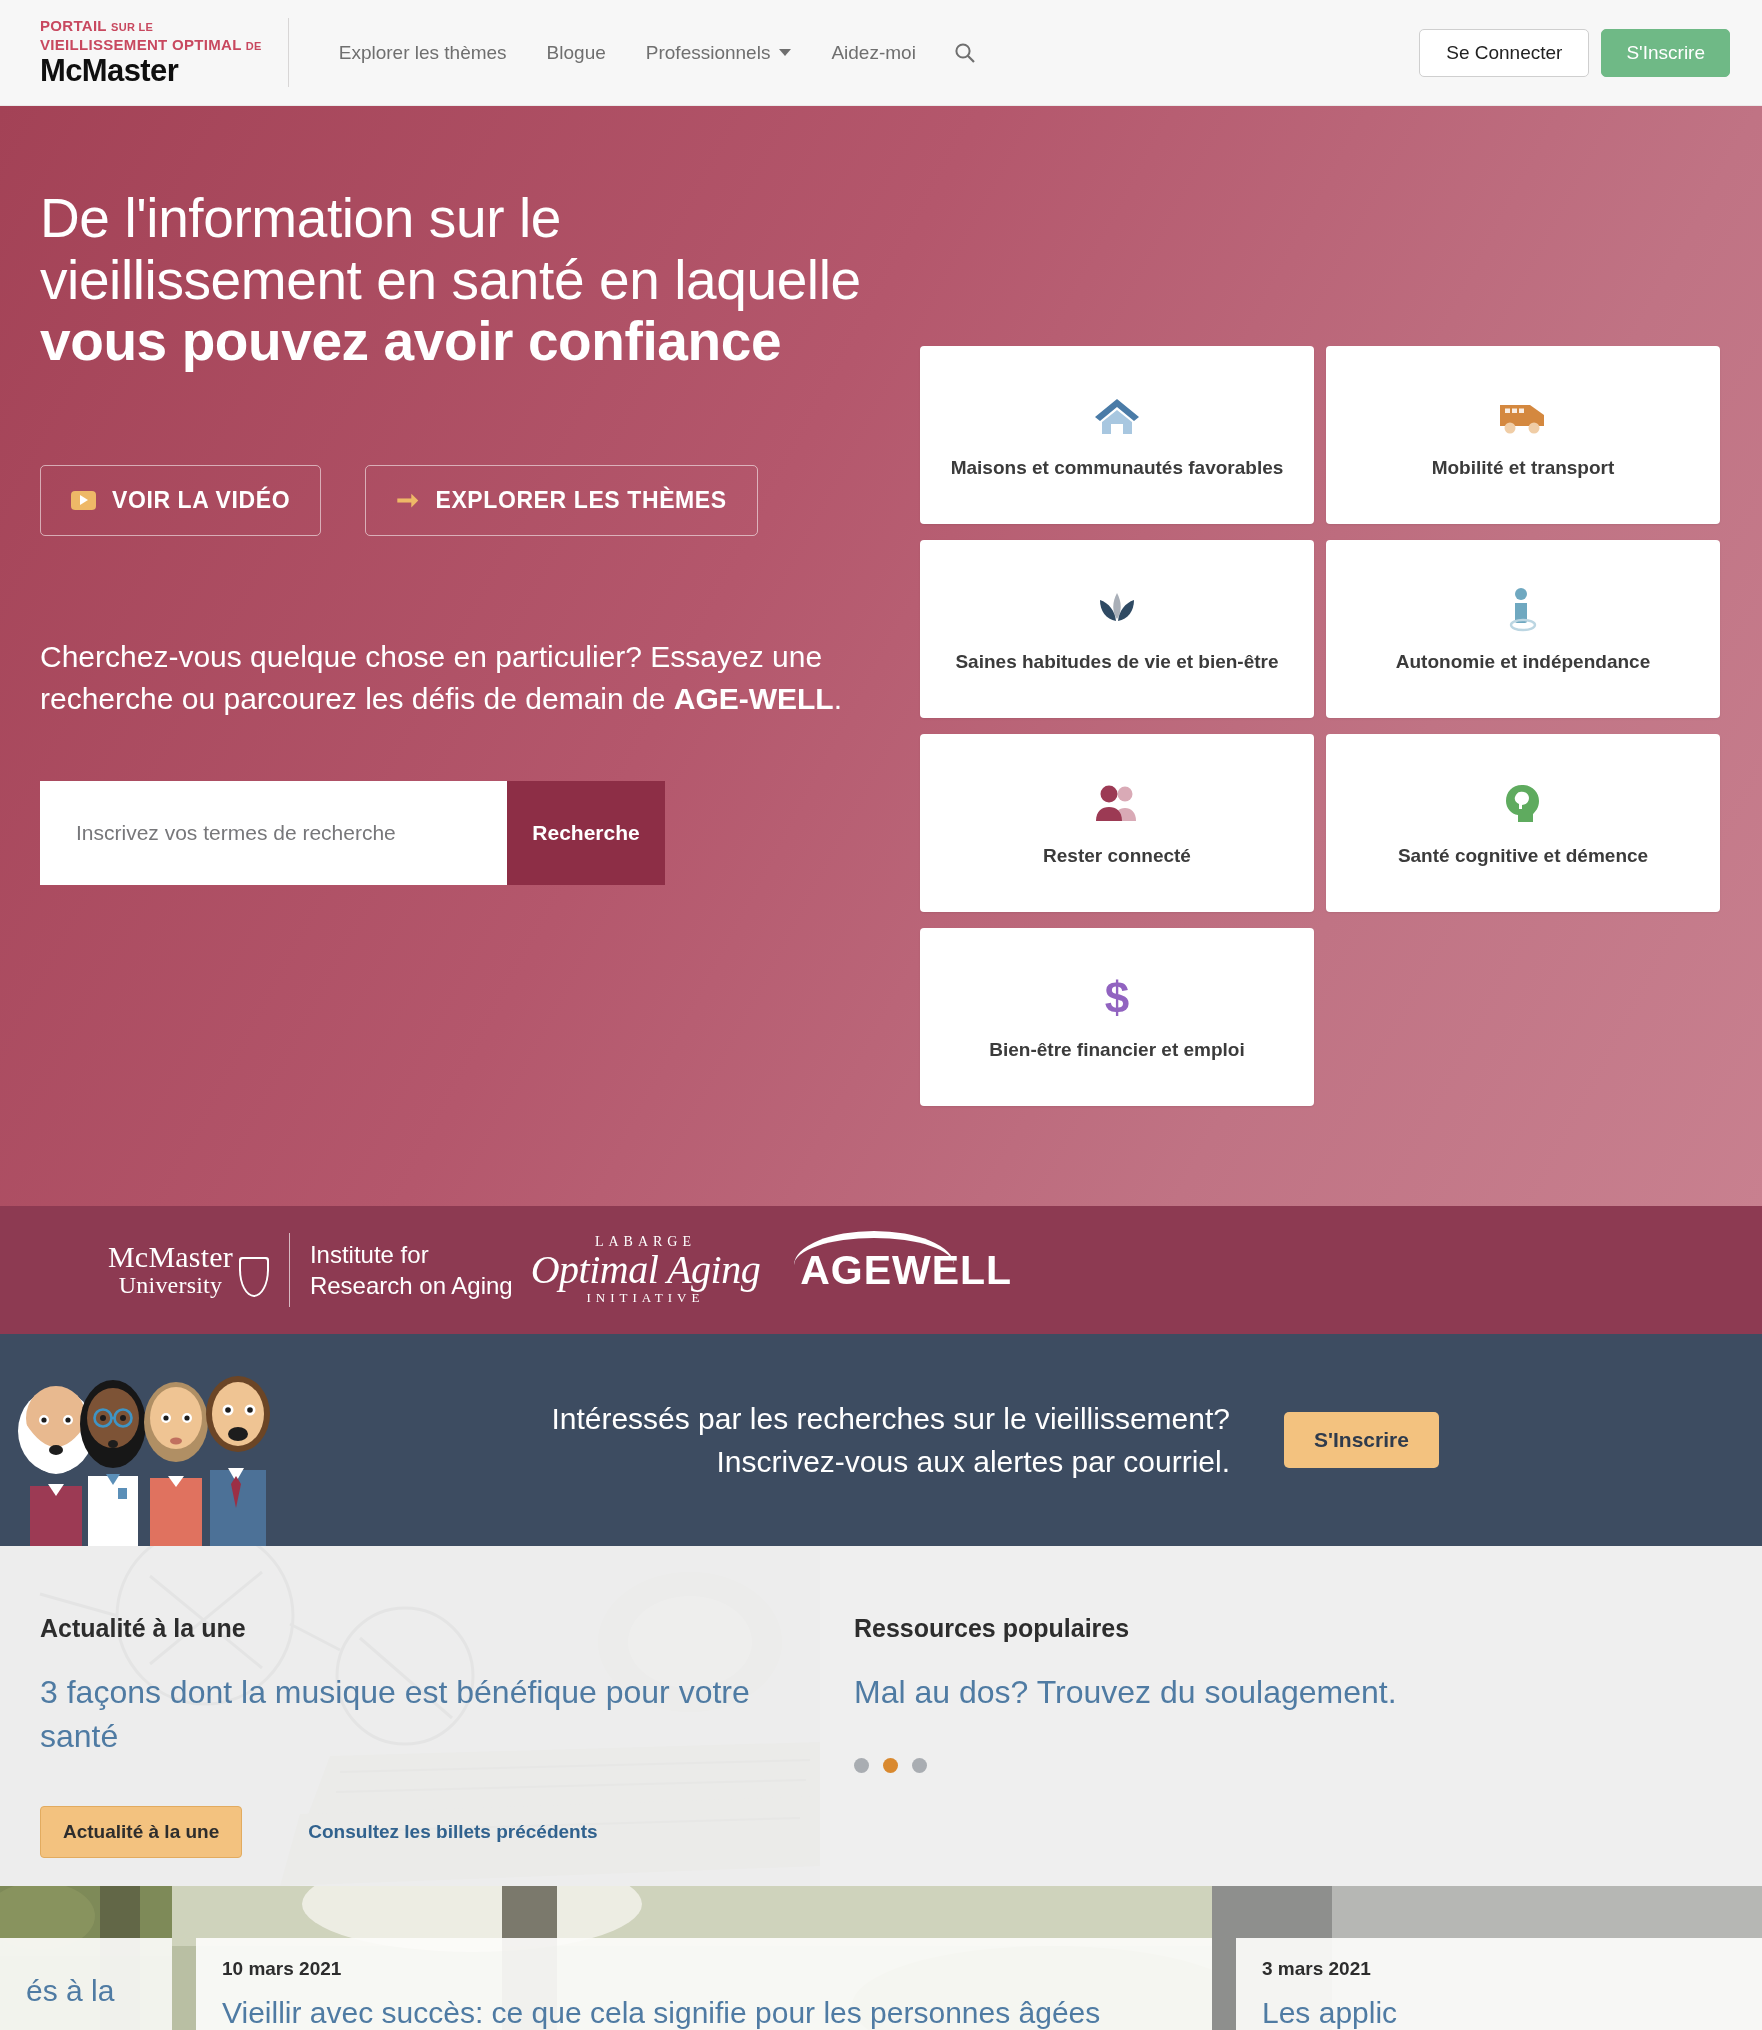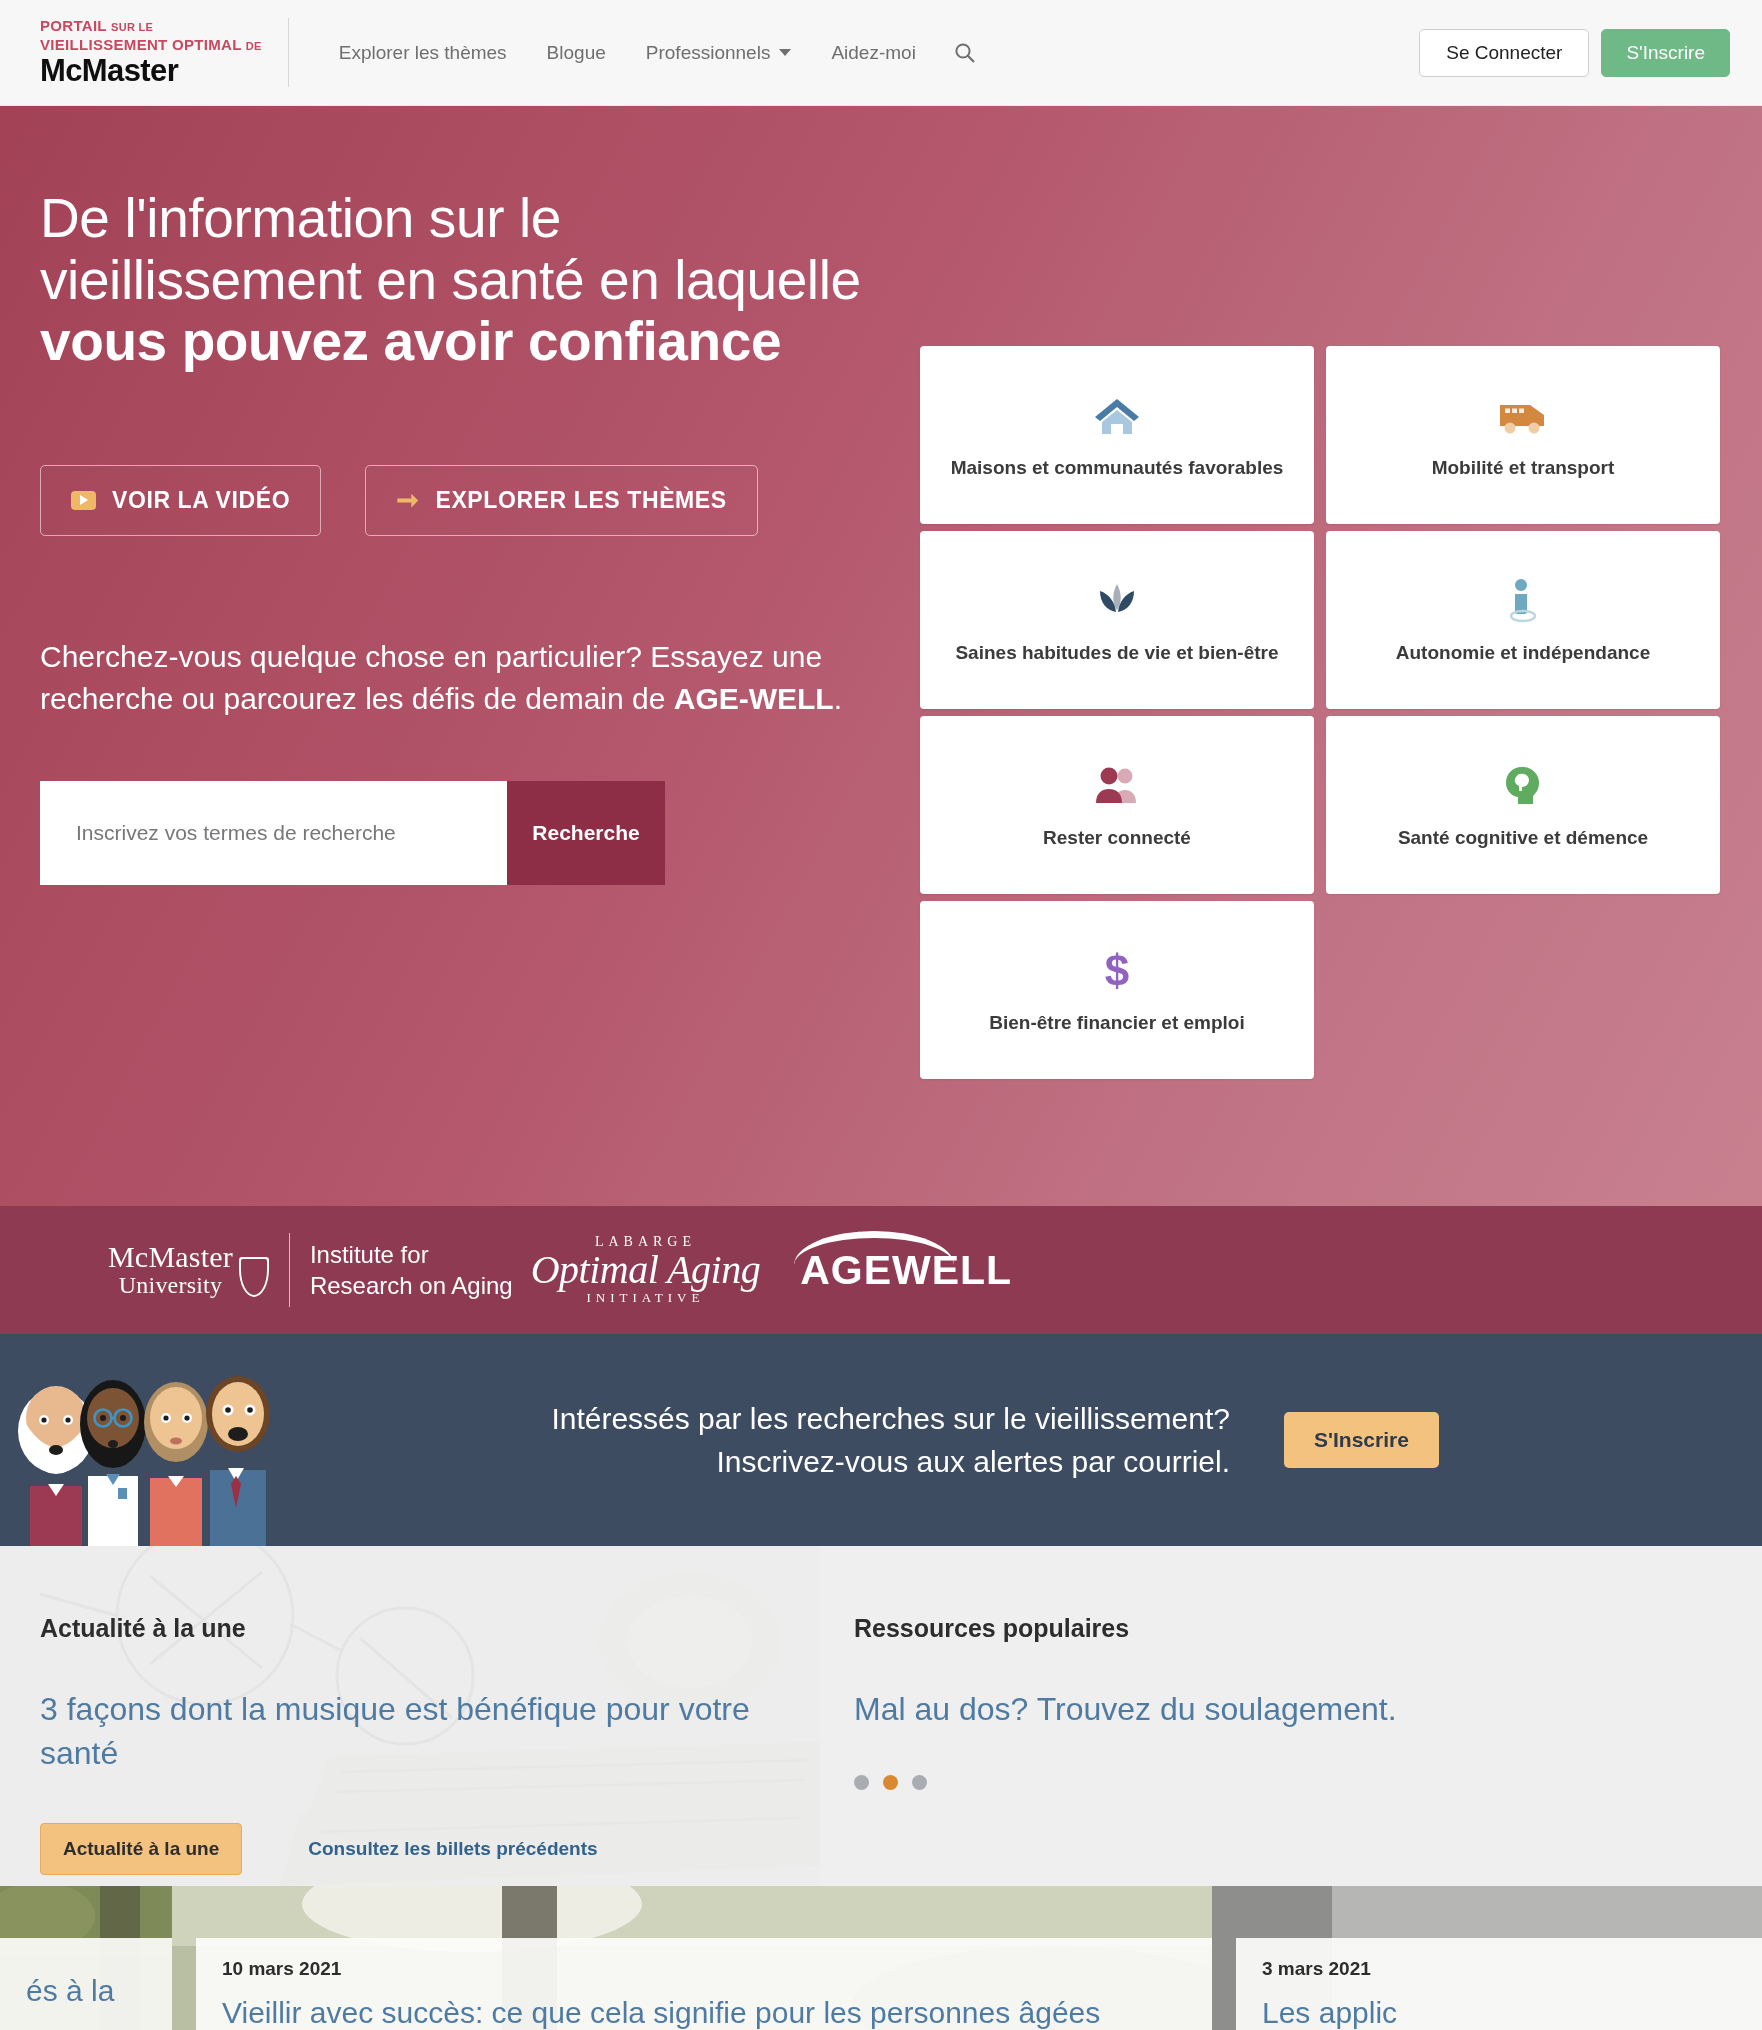--- a/index.html
+++ b/index.html
@@ -111,21 +111,21 @@
   .searchbar button {
     background: #8d2e46; color: #fff; border: none; width: 158px;
     font-size: 21px; font-weight: 700; cursor: pointer;
     font-family: "Liberation Sans", sans-serif;
   }
 
   
   .hero-right { flex: 1; padding-top: 158px; }
   .cards {
     display: grid; grid-template-columns: repeat(2, 394px);
-    gap: 7px 12px; width: 800px;
+    gap: 16px 12px; width: 800px;
   }
   .card {
     background: #fff; border-radius: 4px; height: 178px;
     display: flex; flex-direction: column; align-items: center;
     justify-content: center; cursor: pointer; padding: 12px 22px;
     box-shadow: 0 1px 2px rgba(0,0,0,.08);
   }
   .card-ico { height: 54px; display: flex; align-items: center; justify-content: center; }
   .card-label {
     margin-top: 12px; text-align: center; font-size: 19px;
@@ -189,21 +189,21 @@
     position: relative; min-height: 340px;
   }
   .feat-bg {
     position: absolute; left: 0; top: 0; width: 820px; height: 340px;
     opacity: .20; pointer-events: none;
   }
   .feat-col-left { width: 760px; position: relative; z-index: 2; }
   .feat-col-right { flex: 1; position: relative; z-index: 2; padding-left: 54px; }
   .feat-kicker { font-size: 25px; font-weight: 700; color: #2d2d2d; }
   .feat-title {
-    margin-top: 44px; font-size: 32px; color: #4f7ba3; font-weight: 300;
+    margin-top: 27px; font-size: 32px; color: #4f7ba3; font-weight: 300;
     line-height: 1.38; cursor: pointer;
   }
   .feat-actions { margin-top: 48px; display: flex; align-items: center; gap: 66px; }
   .btn-feat {
     background: #f3c27f; border: 1px solid #e2ab5f; border-radius: 4px;
     font-size: 19px; font-weight: 700; color: #2d2d2d; padding: 14px 22px;
     cursor: pointer; font-family: "Liberation Sans", sans-serif;
   }
   .link-prev {
     font-size: 19px; font-weight: 700; color: #31628e; cursor: pointer;

